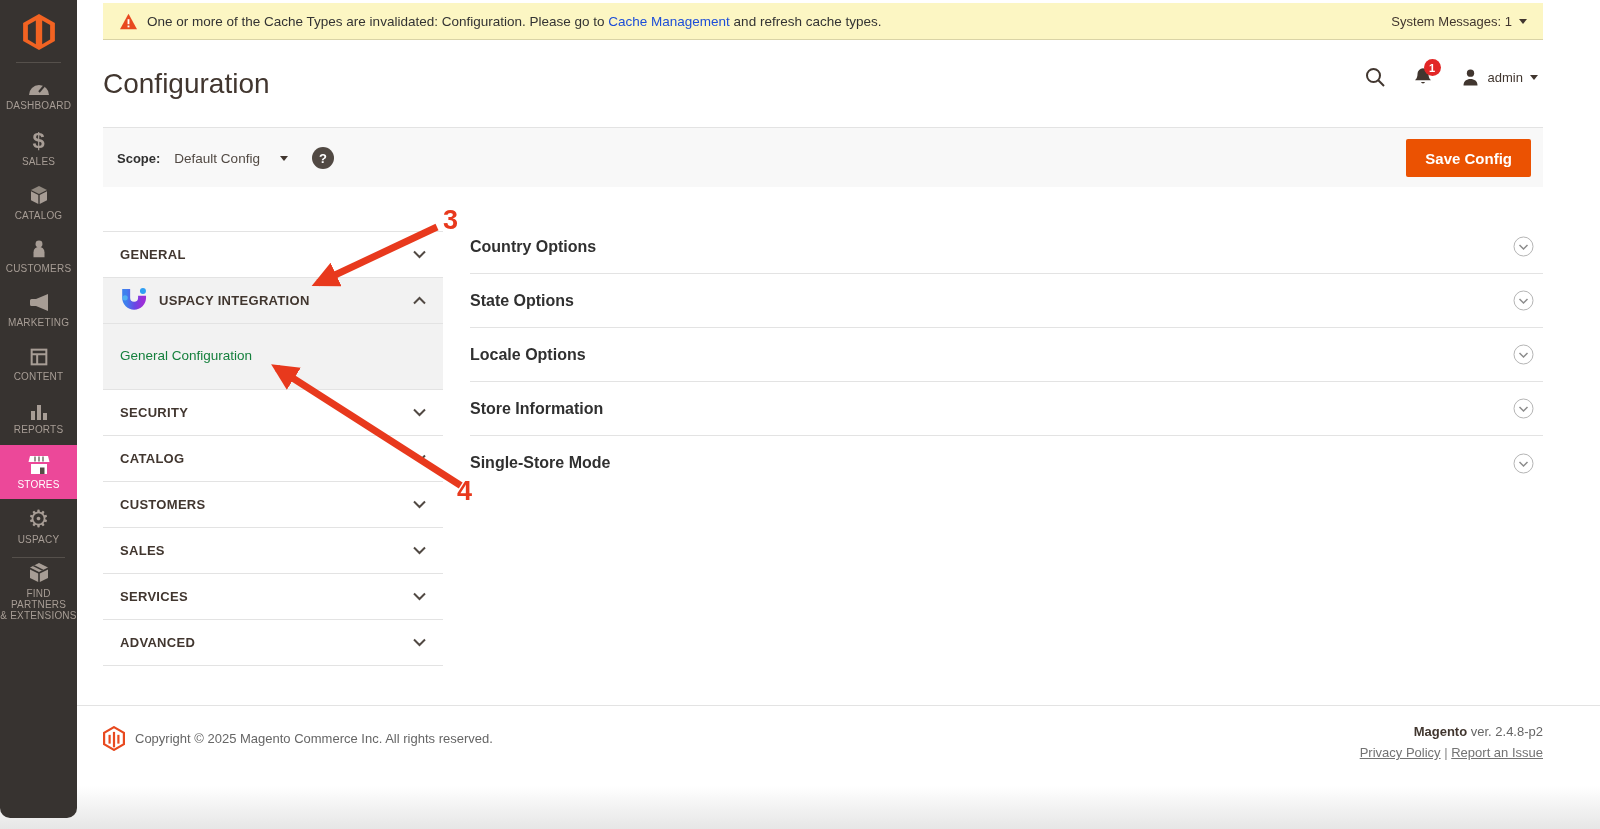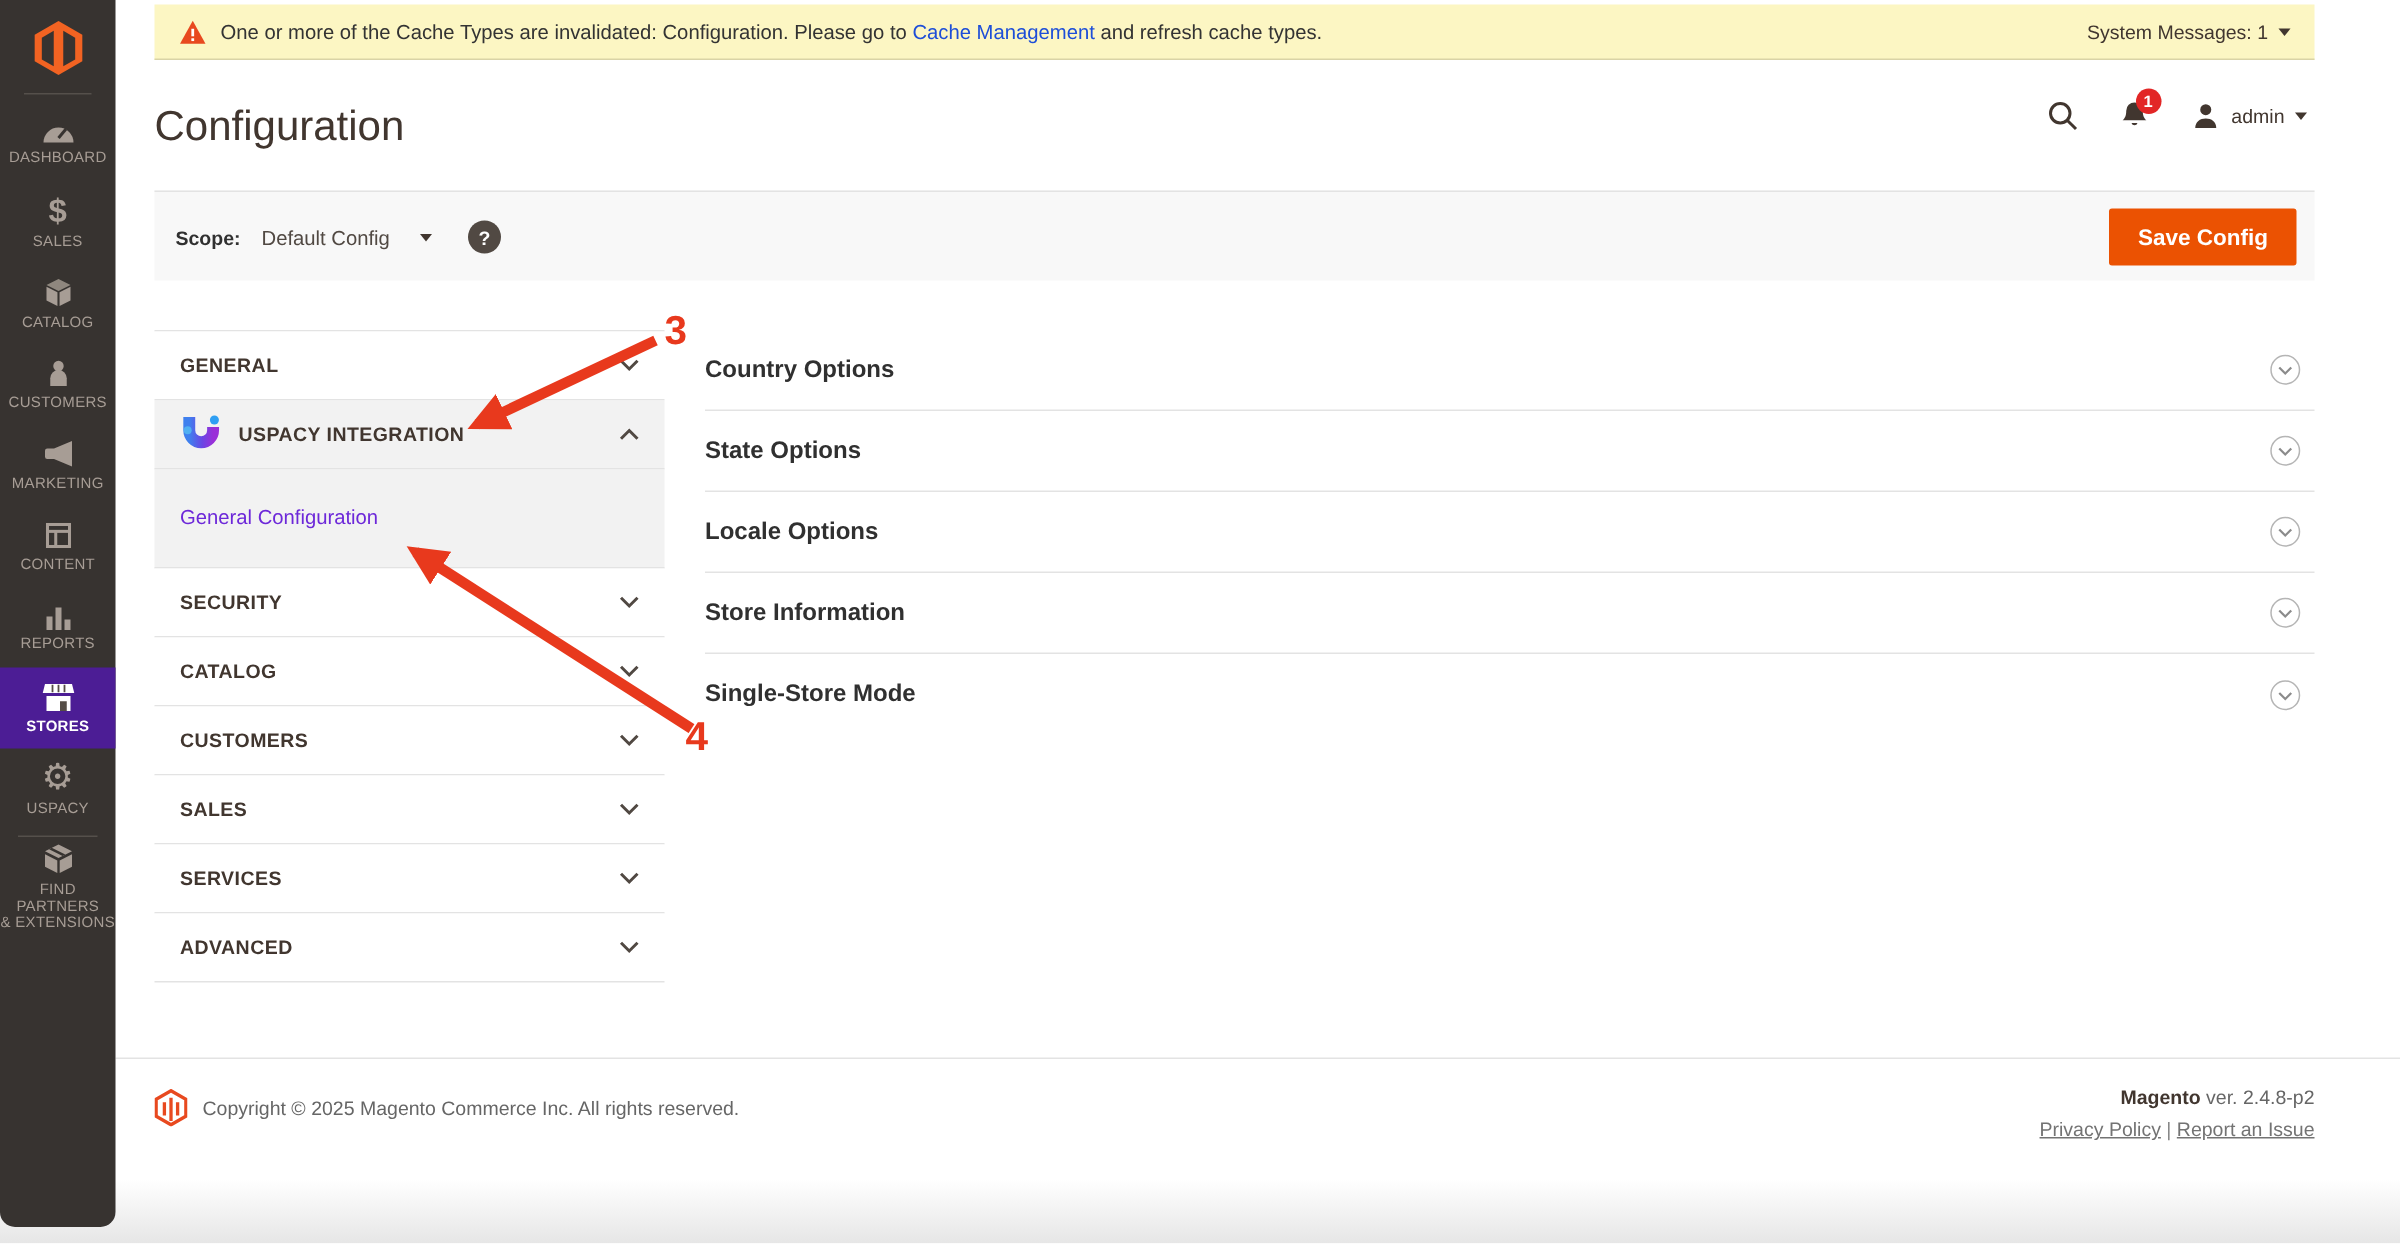--- a/index.html
+++ b/index.html
@@ -11,21 +11,21 @@
     background:linear-gradient(#ffffff, #e6e6e6); z-index:0; }
 
   
   .sidebar { position:absolute; left:0; top:0; width:77px; height:818px; background:#373330;
     z-index:2; border-bottom-left-radius:10px; border-bottom-right-radius:10px; }
   .sidebar-logo { position:absolute; top:10px; left:0; width:77px; height:44px; display:flex; align-items:center; justify-content:center; cursor:pointer; }
   .sidebar-divider { position:absolute; top:62px; left:16px; width:45px; height:1px; background:#55504b; }
   .side-item { position:absolute; left:0; width:77px; height:54px; display:flex; flex-direction:column;
     align-items:center; justify-content:center; gap:3px; cursor:pointer; }
   .side-item .lbl { font-size:10px; color:#a79d95; letter-spacing:.2px; text-align:center; line-height:11px; }
-  .side-item.active { background:#4c1d95;font-weight:bold; }
+  .side-item.active { background:#ec4899; }
   .side-item.active .lbl { color:#ffffff; }
   .side-item .glyph { font-size:22px; line-height:24px; color:#a79d95; font-weight:bold; }
   .sidebar-divider2 { position:absolute; top:557px; left:12px; width:53px; height:1px; background:#55504b; }
 
   
   .main { position:absolute; left:77px; top:0; width:1523px; height:786px; background:#ffffff; z-index:1; }
 
   
   .notice-bar { position:absolute; left:26px; top:3px; width:1440px; height:37px; background:#fcf6c3;
     border-bottom:1px solid #d9d3a6; display:flex; align-items:center; padding:0 16px; }
@@ -51,29 +51,29 @@
   .scope-inner { position:absolute; left:14px; top:0; height:60px; display:flex; align-items:center; gap:14px; }
   .scope-label { font-size:13px; font-weight:bold; color:#303030; }
   .scope-select { display:flex; align-items:center; gap:20px; cursor:pointer; }
   .scope-value { font-size:13.5px; color:#514943; }
   .help-btn { width:22px; height:22px; border-radius:50%; background:#514943; color:#fff; font-size:13px; font-weight:bold;
     display:flex; align-items:center; justify-content:center; cursor:pointer; margin-left:10px; }
   .save-btn { position:absolute; right:12px; top:11px; height:38px; padding:0 19px; background:#eb5202; border:none;
     color:#fff; font-family:"Liberation Sans",sans-serif; font-size:15px; font-weight:bold; border-radius:2px; cursor:pointer; }
 
   
-  .config-nav { position:absolute; left:26px; top:220px; width:340px; border-top:1px solid #e3e3e3; }
+  .config-nav { position:absolute; left:26px; top:231px; width:340px; border-top:1px solid #e3e3e3; }
   .cfg-row { height:46px; display:flex; align-items:center; padding:0 17px; border-bottom:1px solid #e3e3e3;
     background:#fff; cursor:pointer; }
   .cfg-row .t { font-size:13px; font-weight:bold; color:#41362f; letter-spacing:.3px; }
   .cfg-row .chev { margin-left:auto; display:flex; }
   .cfg-row.expanded { background:#f2f2f2; }
   .cfg-row.expanded .t { margin-left:9px; }
   .cfg-sub { background:#f2f2f2; border-bottom:1px solid #e3e3e3; padding:24px 17px 26px 17px; }
-  .cfg-sub-item { font-size:13.5px; color:#6d28d9; cursor:pointer; }
+  .cfg-sub-item { font-size:13.5px; color:#15803d; cursor:pointer; }
 
   
   .config-content { position:absolute; left:393px; top:220px; width:1073px; }
   .content-row { height:54px; display:flex; align-items:center; border-bottom:1px solid #e3e3e3; cursor:pointer; }
   .content-row:last-child { border-bottom:none; }
   .content-row .title { font-size:16px; font-weight:700; color:#303030; }
   .content-row .circ { margin-left:auto; margin-right:9px; display:flex; }
 
   
   .footer { position:absolute; left:0; right:0; top:705px; height:81px; border-top:1px solid #e3e3e3; }

